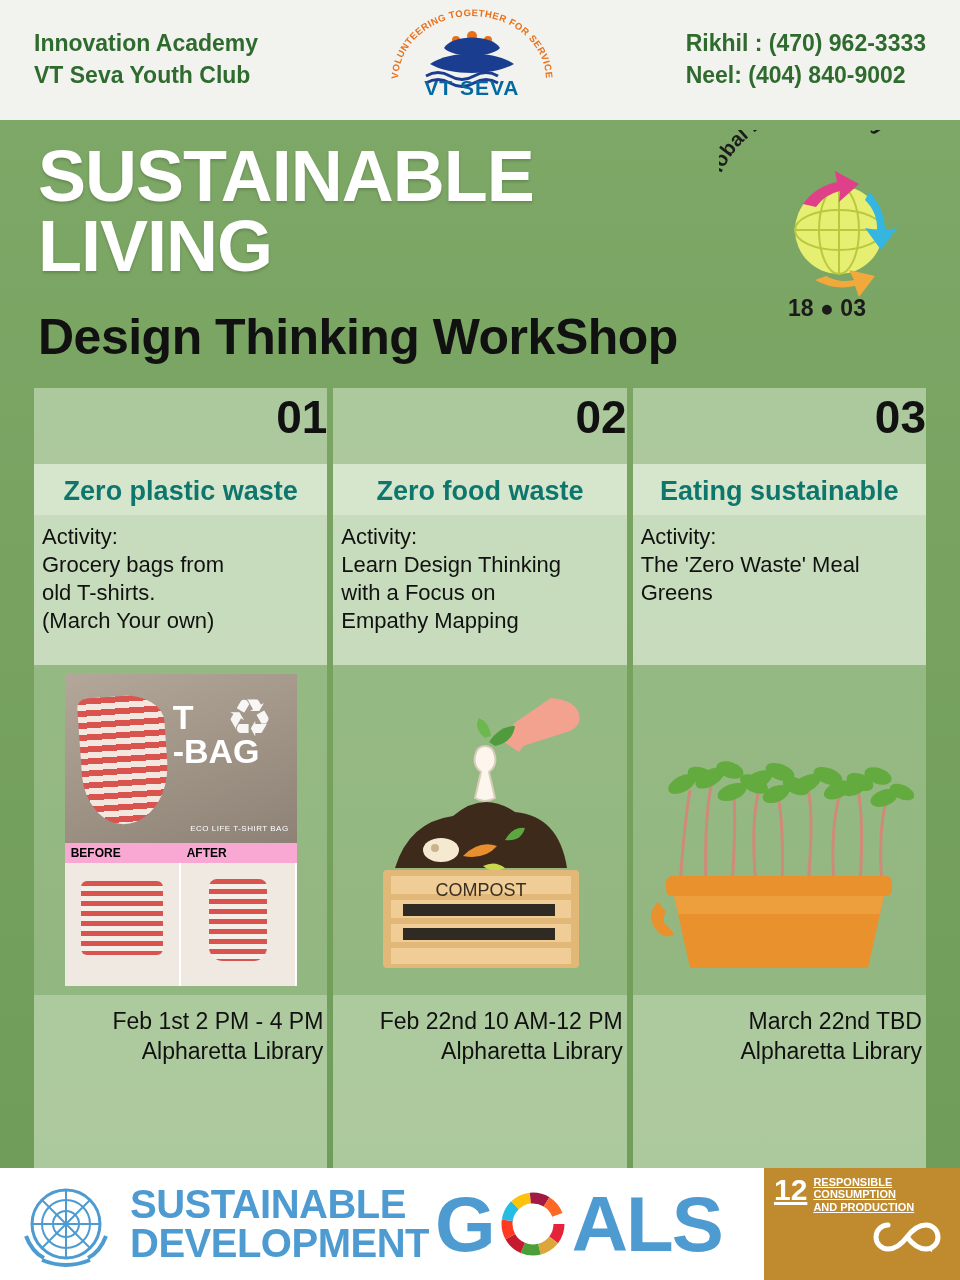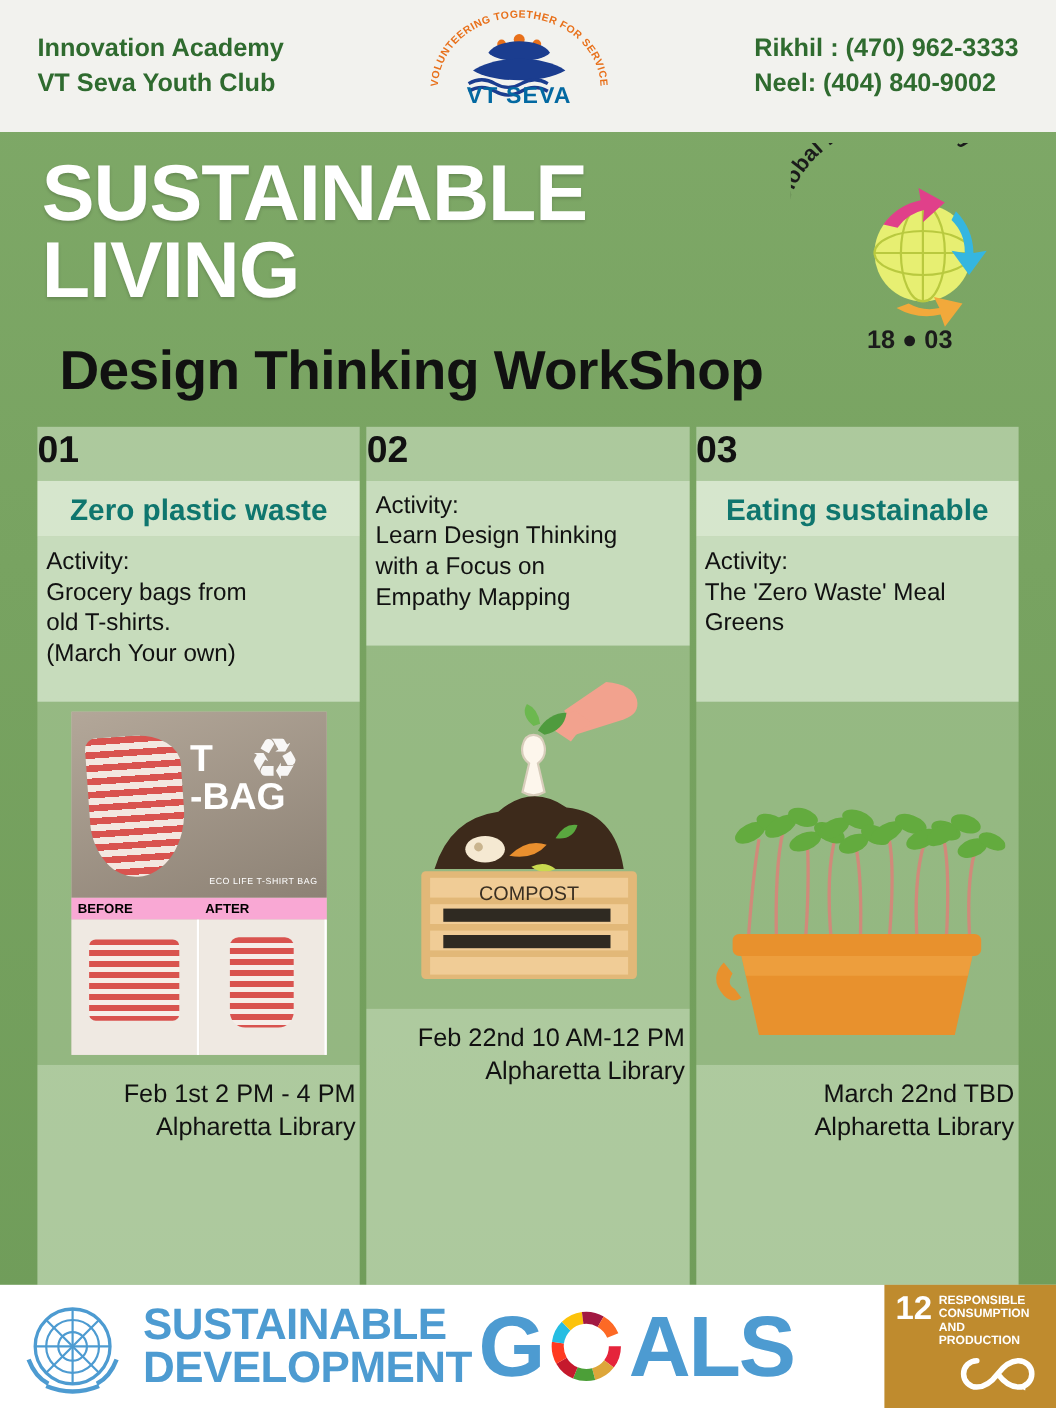--- a/index.html
+++ b/index.html
@@ -66,39 +66,39 @@
   }
   .main-title .l2 { display: block; }
 
   .grd {
     position: absolute; right: 26px; top: 10px;
     width: 215px; height: 200px;
   }
 
   .subtitle {
     margin: 26px 0 0 0;
-    padding-left: 54px;
+    padding-left: 38px;
     color: #111;
     font-size: 50px;
     font-weight: bold;
     letter-spacing: -.5px;
   }
 
   
   .cols {
     margin: 22px 34px 0 34px;
     display: flex; gap: 6px;
     flex: 1 1 auto;
   }
   .col { flex: 1 1 0; display: flex; flex-direction: column; }
   .col-num {
     background: rgba(215,231,205,.55);
-    text-align: left;
-    font-size: 34px; font-weight: bold; color: #111;
-    padding: 2px 0 8px;
+    text-align: right;
+    font-size: 46px; font-weight: bold; color: #111;
+    padding: 2px 0 20px;
   }
   .col-head {
     background: rgba(222,236,214,.92);
     text-align: center;
     font-size: 27px; font-weight: bold; color: #0f766e;
     padding: 12px 4px 8px;
   }
   .col-body {
     background: rgba(222,236,214,.78);
     font-size: 22px; color: #111;
@@ -181,25 +181,26 @@
     letter-spacing: -.5px;
   }
   .goals {
     display: flex; align-items: center;
     font-weight: bold; font-size: 78px; color: #4d9bd1;
     line-height: 1; margin-left: 6px; letter-spacing: -2px;
   }
   .goal-wheel { width: 74px; height: 74px; margin: 0 2px; }
   .sdg12 {
     margin-left: auto;
-    width: 156px; height: 112px;
+    width: 196px; height: 112px;
     background: #bf8b2e;
     color: #fff;
     display: flex; flex-direction: column;
     padding: 8px 10px;
+    text-decoration: underline;
   }
   .sdg12 .top12 { display: flex; align-items: flex-start; gap: 6px; }
   .sdg12 .num { font-size: 30px; font-weight: bold; line-height: .9; }
   .sdg12 .lbl { font-size: 11px; font-weight: bold; line-height: 1.12; }
   .sdg12 .inf { margin-top: 2px; align-self: flex-end; }
 </style>
 </head>
 <body>
 
 <div class="poster">
@@ -301,20 +302,21 @@
         </div>
       </div>
       <div class="col-foot">
         <div>Feb 1st  2 PM - 4 PM</div>
         <div>Alpharetta Library</div>
       </div>
     </div>
 
     <div class="col">
       <div class="col-num">02</div>
+      <div class="col-head">Zero food waste</div>
       <div class="col-body">
         <span class="act">Activity:</span>
         <span class="act">Learn Design Thinking</span>
         <span class="act">with a Focus on</span>
         <span class="act">Empathy Mapping</span>
       </div>
       <div class="col-img">
         <svg class="img2" viewBox="0 0 250 300">
 
           <path d="M196,18 q24,2 28,16 q3,13 -12,18 l-44,14 -10,-22 Z" fill="#f2a28e"></path>

